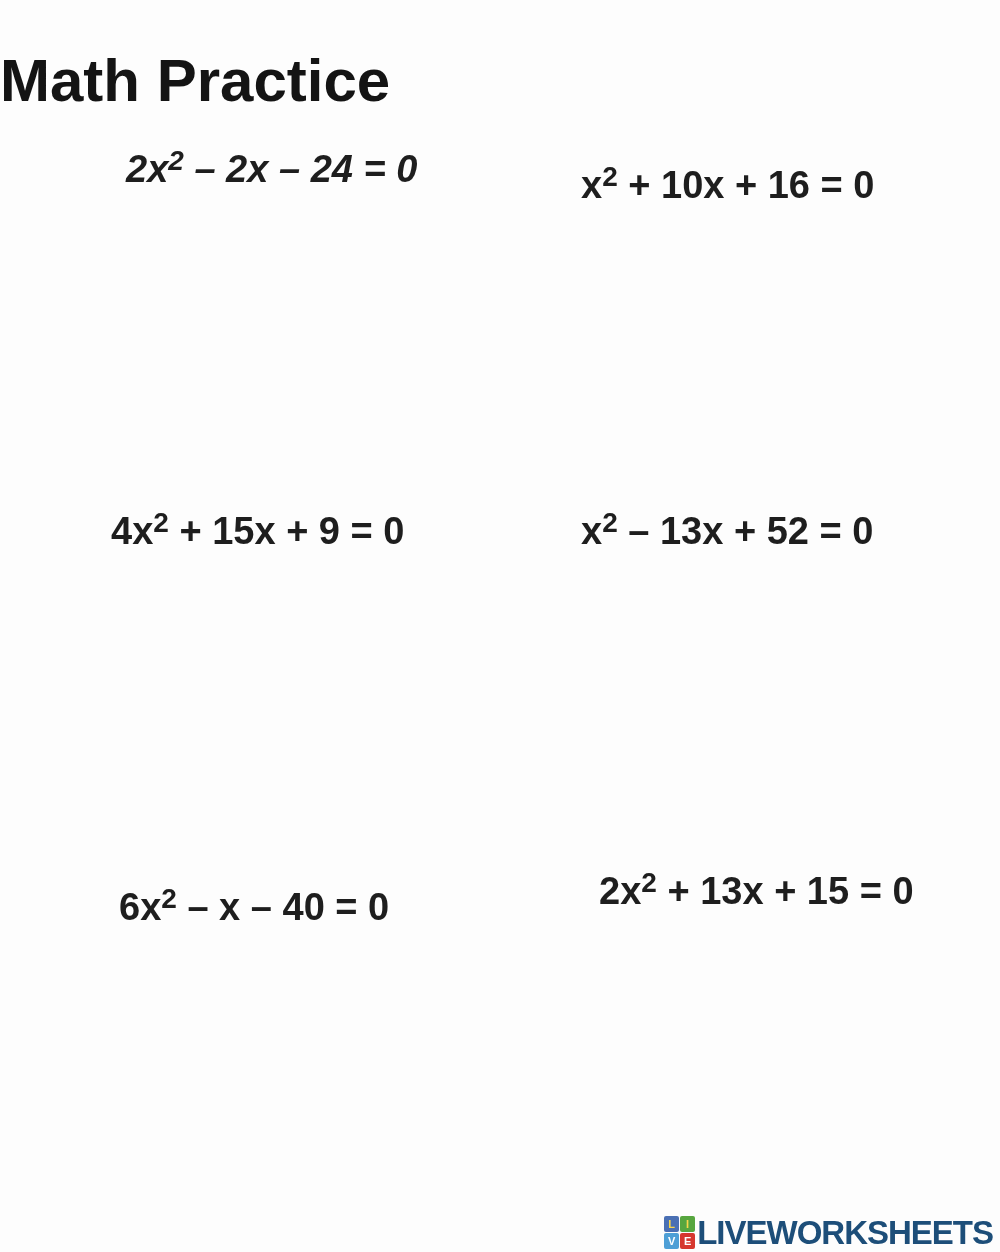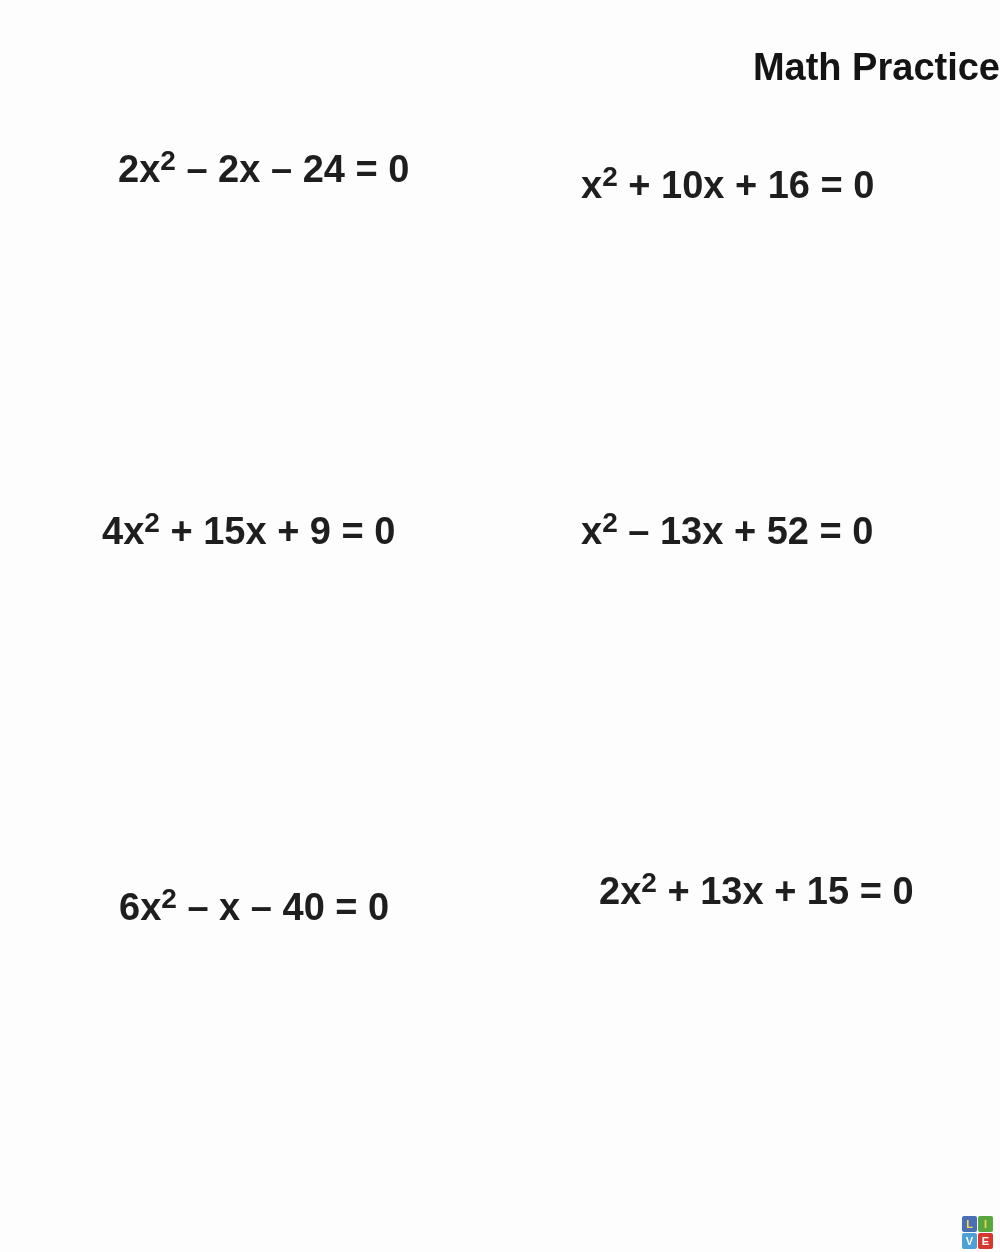--- a/index.html
+++ b/index.html
@@ -12,44 +12,44 @@
     position: relative;
     background: #fdfdfd;
     font-family: "Liberation Sans", sans-serif;
     overflow: hidden;
   }
   .worksheet-title {
     position: absolute;
     top: 46px;
     left: 0;
     width: 100%;
-    text-align: right;
-    font-size: 38px;
+    text-align: left;
+    font-size: 60px;
     font-weight: bold;
     color: #141414;
     letter-spacing: 0px;
   }
   .eq {
     position: absolute;
     font-size: 38px;
     font-weight: bold;
     color: #1e1e1e;
     white-space: pre;
   }
   .eq sup {
     font-size: 28px;
     font-weight: bold;
     position: relative;
     top: -12px;
     vertical-align: baseline;
     line-height: 0;
   }
-  .eq-r1c1 { left: 118px; top: 148px; }
+  .eq-r1c1 { left: 126px; top: 148px; font-style: italic; }
   .eq-r1c2 { left: 581px; top: 164px; }
-  .eq-r2c1 { left: 102px; top: 510px; }
+  .eq-r2c1 { left: 111px; top: 510px; }
   .eq-r2c2 { left: 581px; top: 510px; }
   .eq-r3c1 { left: 119px; top: 870px; margin-top: 16px; }
   .eq-r3c2 { left: 567px; top: 870px; margin-left: 32px; }
   .footer-logo {
     position: absolute;
     right: 7px;
     bottom: 3px;
     display: flex;
     align-items: center;
     gap: 2px;
@@ -93,13 +93,14 @@
 
 <div class="eq eq-r3c2"><span>2x</span><sup>2</sup><span> + 13x + 15 = 0</span></div>
 
 <div class="footer-logo">
   <div class="logo-grid">
     <div class="logo-square" style="background: rgb(74, 112, 180); color: rgb(249, 214, 74);">L</div>
     <div class="logo-square" style="background: rgb(87, 166, 63); color: rgb(249, 214, 74);">I</div>
     <div class="logo-square" style="background: rgb(77, 159, 214); color: rgb(255, 255, 255);">V</div>
     <div class="logo-square" style="background: rgb(214, 55, 46); color: rgb(255, 255, 255);">E</div>
   </div>
+  <span class="brand-text" style="color: rgb(29, 78, 121);">LIVEWORKSHEETS</span>
 </div>
 
 </body></html>

